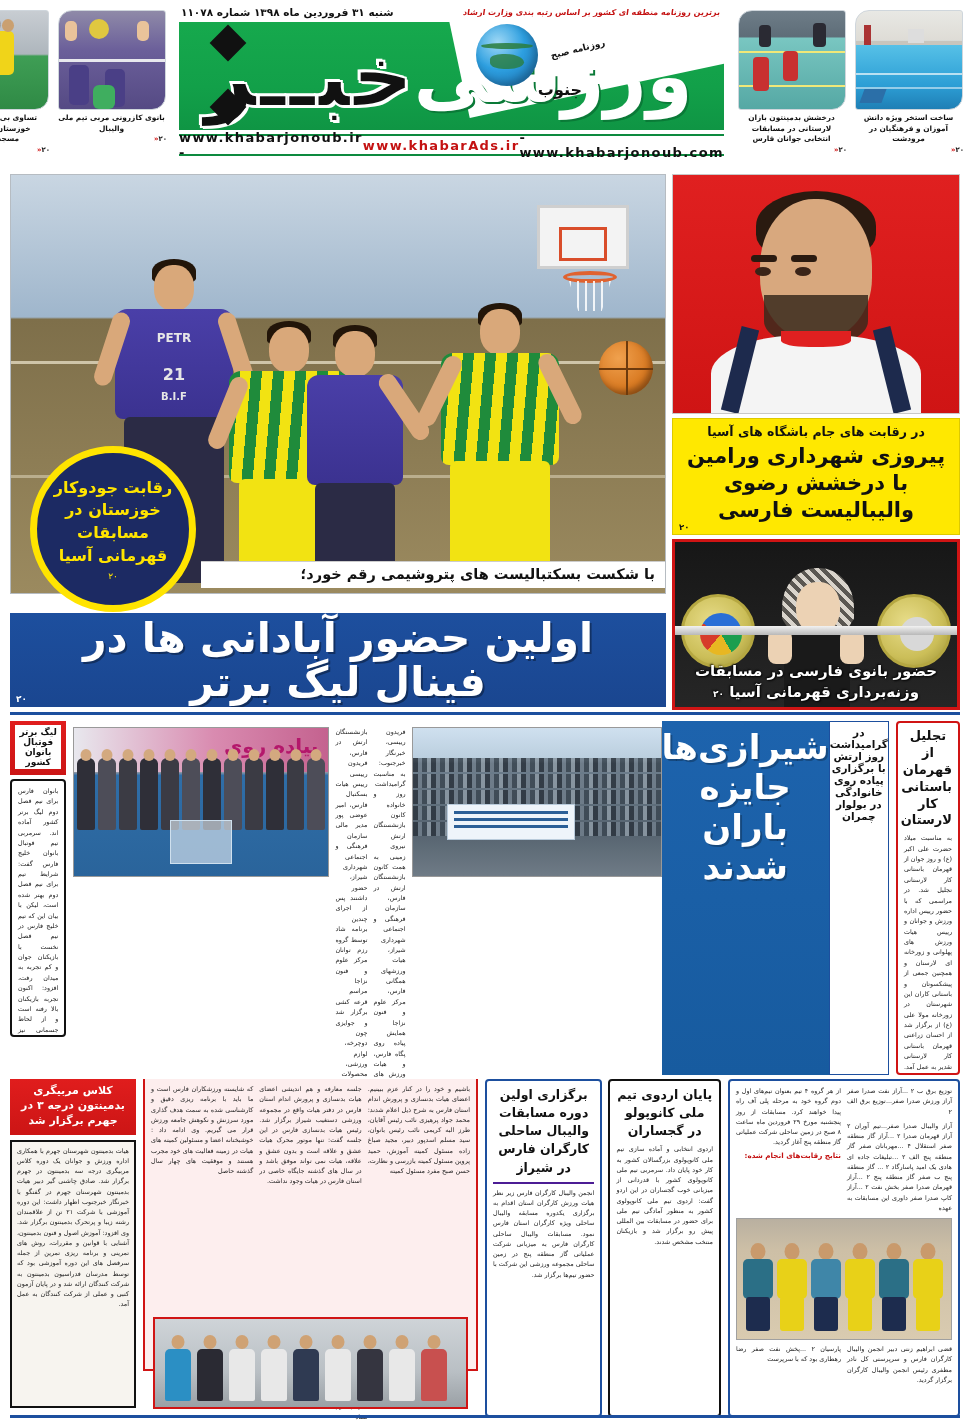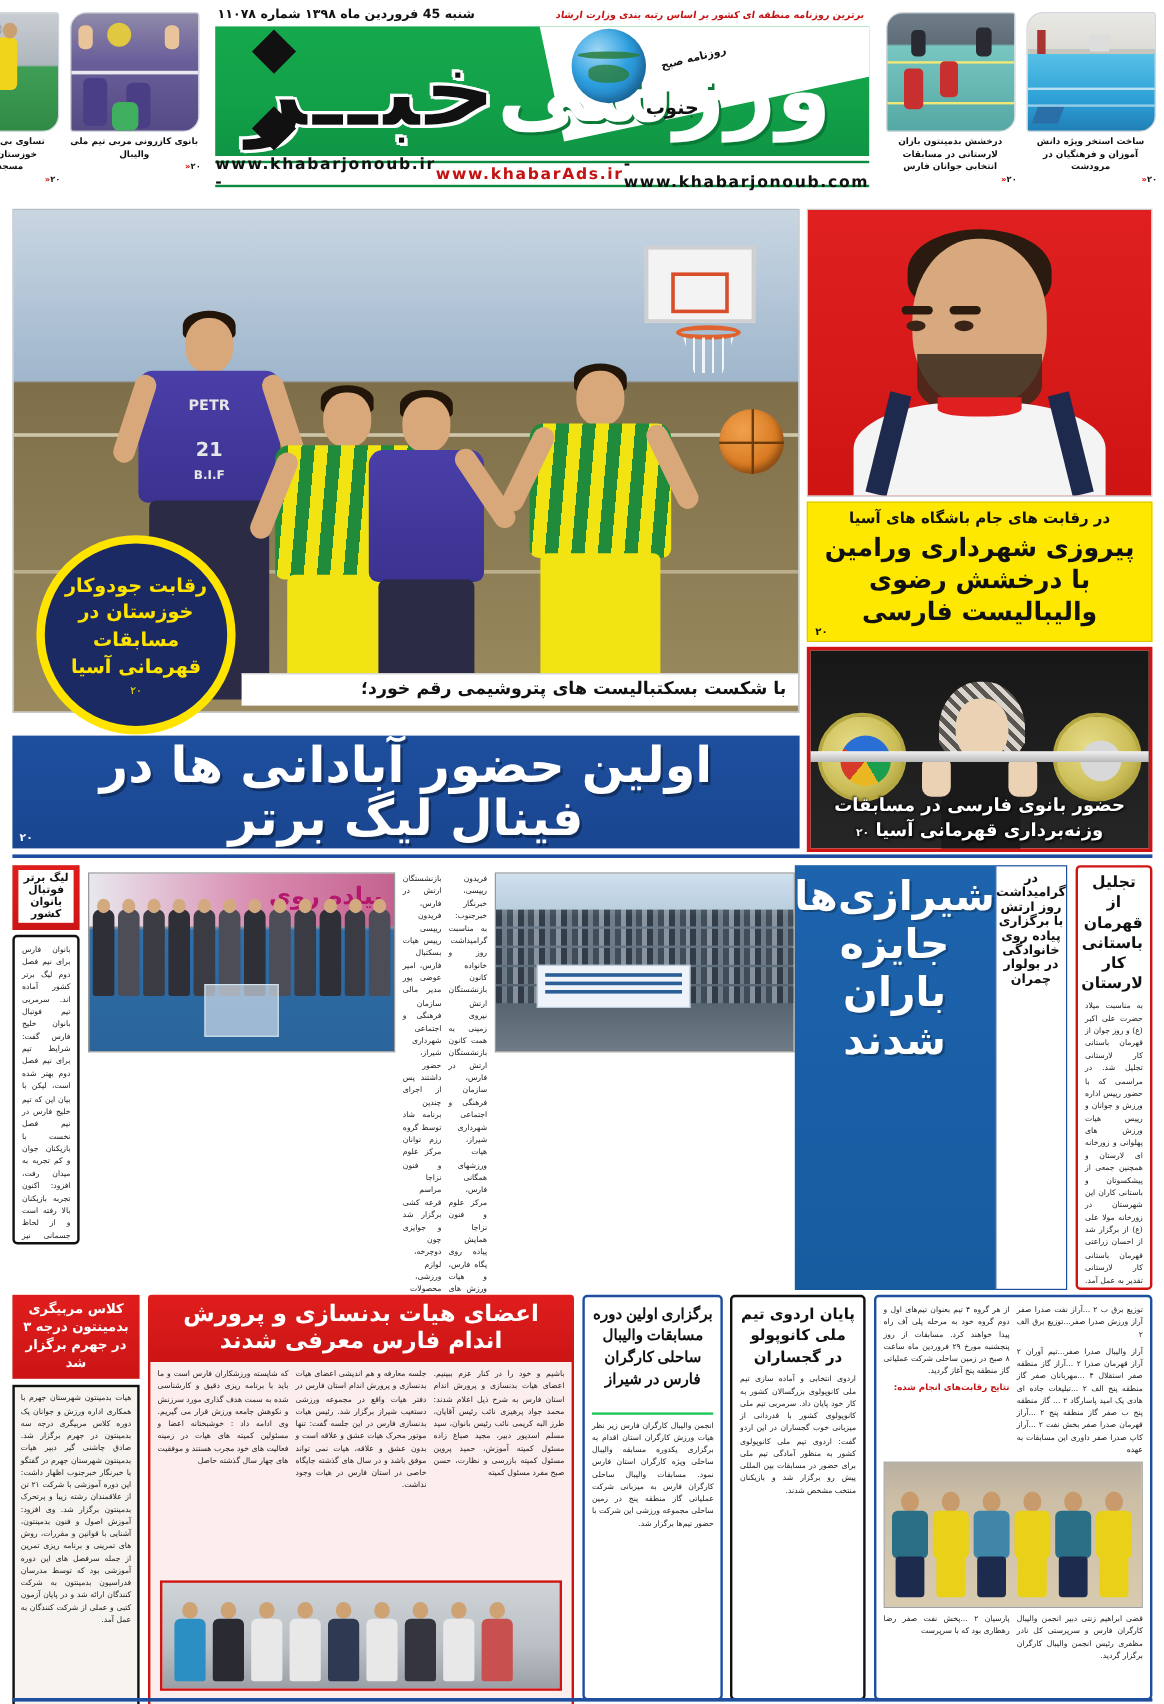--- a/index.html
+++ b/index.html
@@ -569,36 +569,36 @@
   .group-photo .gp{
     position:absolute; bottom:6px; width: 26px; height: 66px;
   }
   .group-photo .gp .bd{
     position:absolute; left:0;right:0;top:14px;bottom:0;border-radius:5px 5px 2px 2px;
   }
   .group-photo .gp .hd{
     position:absolute; left:50%; transform:translateX(-50%); top:0;
     width:13px;height:14px;background:#cfa274;border-radius:50%;
   }
-  .s3-right{ width: 106px; border-radius: 27px; }
+  .s3-right{ width: 126px; border-radius: 27px; }
   .s3-right .redcap{
     background: linear-gradient(180deg,#e01d1d 0%,#cc1515 100%);
     color:#fff; font-weight:bold; font-size:11px;
     text-align:center; direction:rtl; padding: 5px 4px 6px 4px;
     line-height:1.35;
   }
   .s3-right .bodybox{
     border:2px solid #111; margin-top:5px; padding:4px 5px;
     background:#f7f4ef; height: 268px; overflow:hidden;
   }
   .underline-head{
     text-align:center; font-size:14.5px; font-weight:bold; color:#111;
     line-height:1.45; direction:rtl;
   }
-  .underline-head span{ border-bottom:2px solid #22c55e; display:inline-block; padding-bottom:18px;font-family:Liberation Serif, serif;}
+  .underline-head span{ border-bottom:2px solid #4c1d95; display:inline-block; padding-bottom:5px;}
   .sub-red{ color:#c41212; font-weight:bold; font-size:7.2px; direction:rtl; }
   .cap-small{
     font-size:6.4px; line-height:1.6; text-align:justify; direction:rtl; color:#1a1a1a;
   }
   .bottom-rule{
     position:absolute; left:10px; right:10px; bottom:2px; height:3px; background:#1d4f9e;
   }
   .hr-blue{ height:3px; background:#1d4f9e; margin: 2px 10px 0 10px; }
 </style>
 </head>
@@ -635,21 +635,21 @@
         <div class="teaser-cap">درخشش بدمینتون بازان لارستانی در مسابقات انتخابی جوانان فارس</div>
         <div class="teaser-page">
           <span>۲۰</span><span class="chev">«</span>
         </div>
       </div>
     </div>
 
     <div class="nameplate">
       <div class="np-topline">
         <div class="np-slogan">برترین روزنامه منطقه ای کشور بر اساس رتبه بندی وزارت ارشاد</div>
-        <div class="np-date">شنبه 45 فروردین ماه ۱۳۹۸  شماره ۱۱۰۷۸</div>
+        <div class="np-date">شنبه ۳۱ فروردین ماه ۱۳۹۸  شماره ۱۱۰۷۸</div>
       </div>
       <div class="np-green">
         <div class="np-diamonds">
           <div class="np-diamond d1"></div>
           <div class="np-diamond d2"></div>
         </div>
         <div class="np-title">
           <span class="np-word-sub">ورزشی</span>
           <span class="np-word-main">خبــر</span>
         </div>
@@ -959,21 +959,20 @@
       </div>
       <div class="col-box blue" style="flex:1.05;">
         <div class="underline-head" style="font-size:12.5px;">
           <span>برگزاری اولین دوره مسابقات والیبال ساحلی کارگران فارس در شیراز</span>
         </div>
         <div class="cap-small" style="margin-top:4px;">انجمن والیبال کارگران فارس زیر نظر هیات ورزش کارگران استان اقدام به برگزاری یکدوره مسابقه والیبال ساحلی ویژه کارگران استان فارس نمود. مسابقات والیبال ساحلی کارگران فارس به میزبانی شرکت عملیاتی گاز منطقه پنج در زمین ساحلی مجموعه ورزشی این شرکت با حضور تیم‌ها برگزار شد.</div>
       </div>
     </div>
 
     <div class="s3-center" style="position:relative;">
-      <div class="redhead">اعضای هیات بدنسازی و پرورش اندام فارس معرفی شدند</div>
       <div class="body-wrap">
         <div style="flex:1;" class="cap-small">باشیم و خود را در کنار عزم ببینیم. اعضای هیات بدنسازی و پرورش اندام استان فارس به شرح ذیل اعلام شدند: محمد جواد پرهیزی نائب رئیس آقایان، طرز البه کریمی نائب رئیس بانوان، سید مسلم اسدپور دبیر، مجید صباغ زاده مسئول کمیته آموزش، حمید پروین مسئول کمیته بازرسی و نظارت، حسن صبح مفرد مسئول کمیته</div>
         <div style="flex:1;" class="cap-small">جلسه معارفه و هم اندیشی اعضای هیات بدنسازی و پرورش اندام استان فارس در دفتر هیات واقع در مجموعه ورزشی دستغیب شیراز برگزار شد. رئیس هیات بدنسازی فارس در این جلسه گفت: تنها موتور محرک هیات عشق و علاقه است و بدون عشق و علاقه، هیات نمی تواند موفق باشد و در سال های گذشته جایگاه خاصی در استان فارس در هیات وجود نداشت.</div>
         <div style="flex:1;" class="cap-small">که شایسته ورزشکاران فارس است و ما باید با برنامه ریزی دقیق و کارشناسی شده به سمت هدف گذاری مورد سرزنش و نکوهش جامعه ورزش قرار می گیریم. وی ادامه داد : خوشبختانه اعضا و مسئولین کمیته های هیات در زمینه فعالیت های خود مجرب هستند و موفقیت های چهار سال گذشته حاصل</div>
       </div>
       <div class="group-photo">
         <div class="gp" style="left:10px;">
             <div class="hd"></div>
             <div class="bd" style="background:#2b8fc4;"></div>
           </div>

